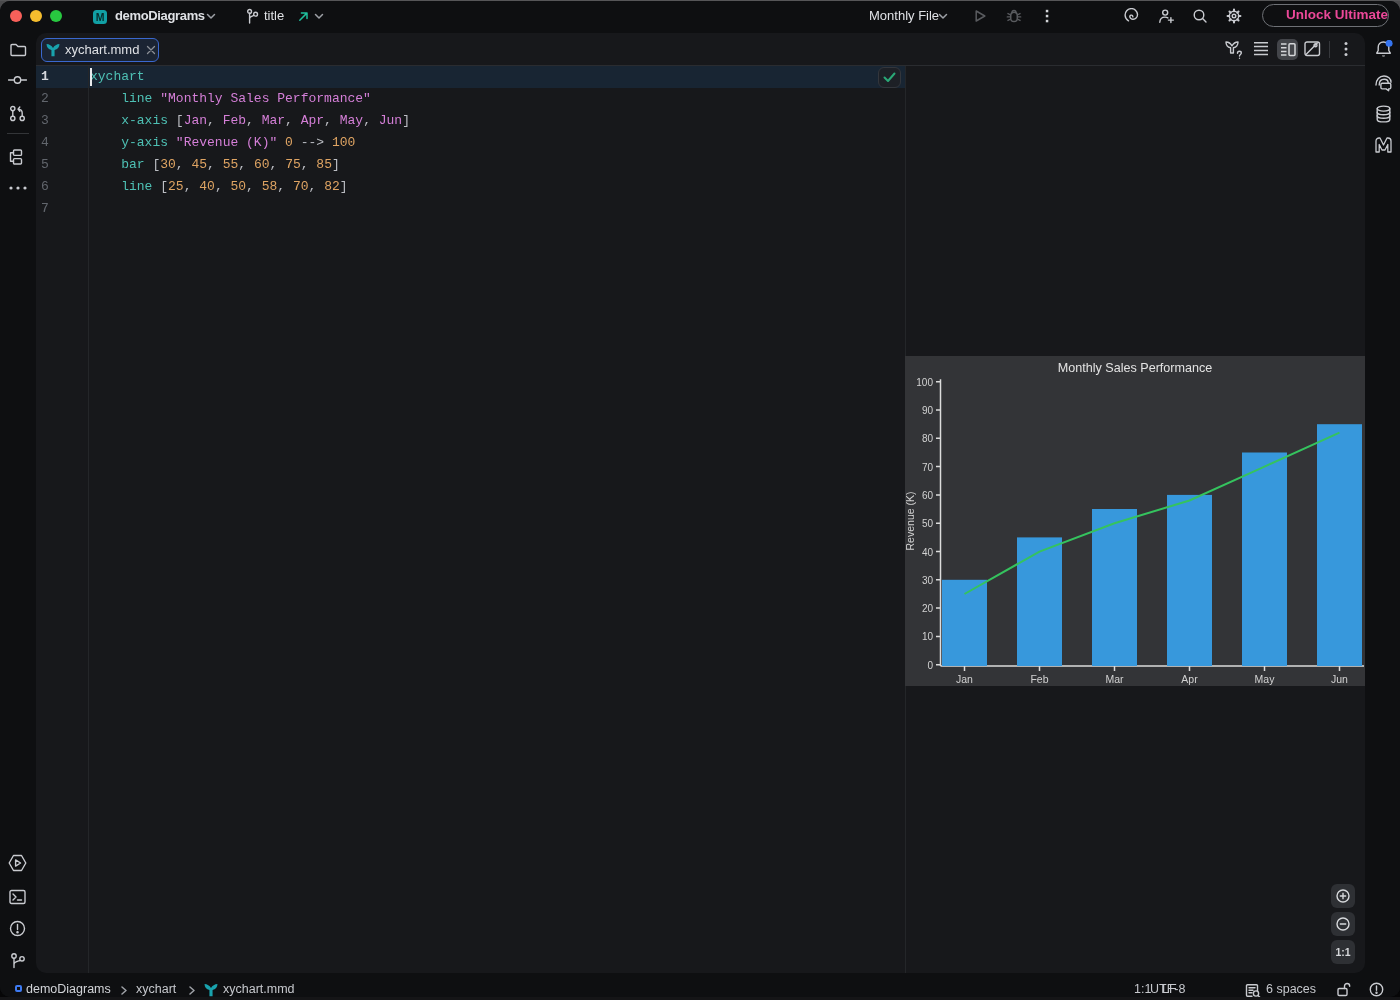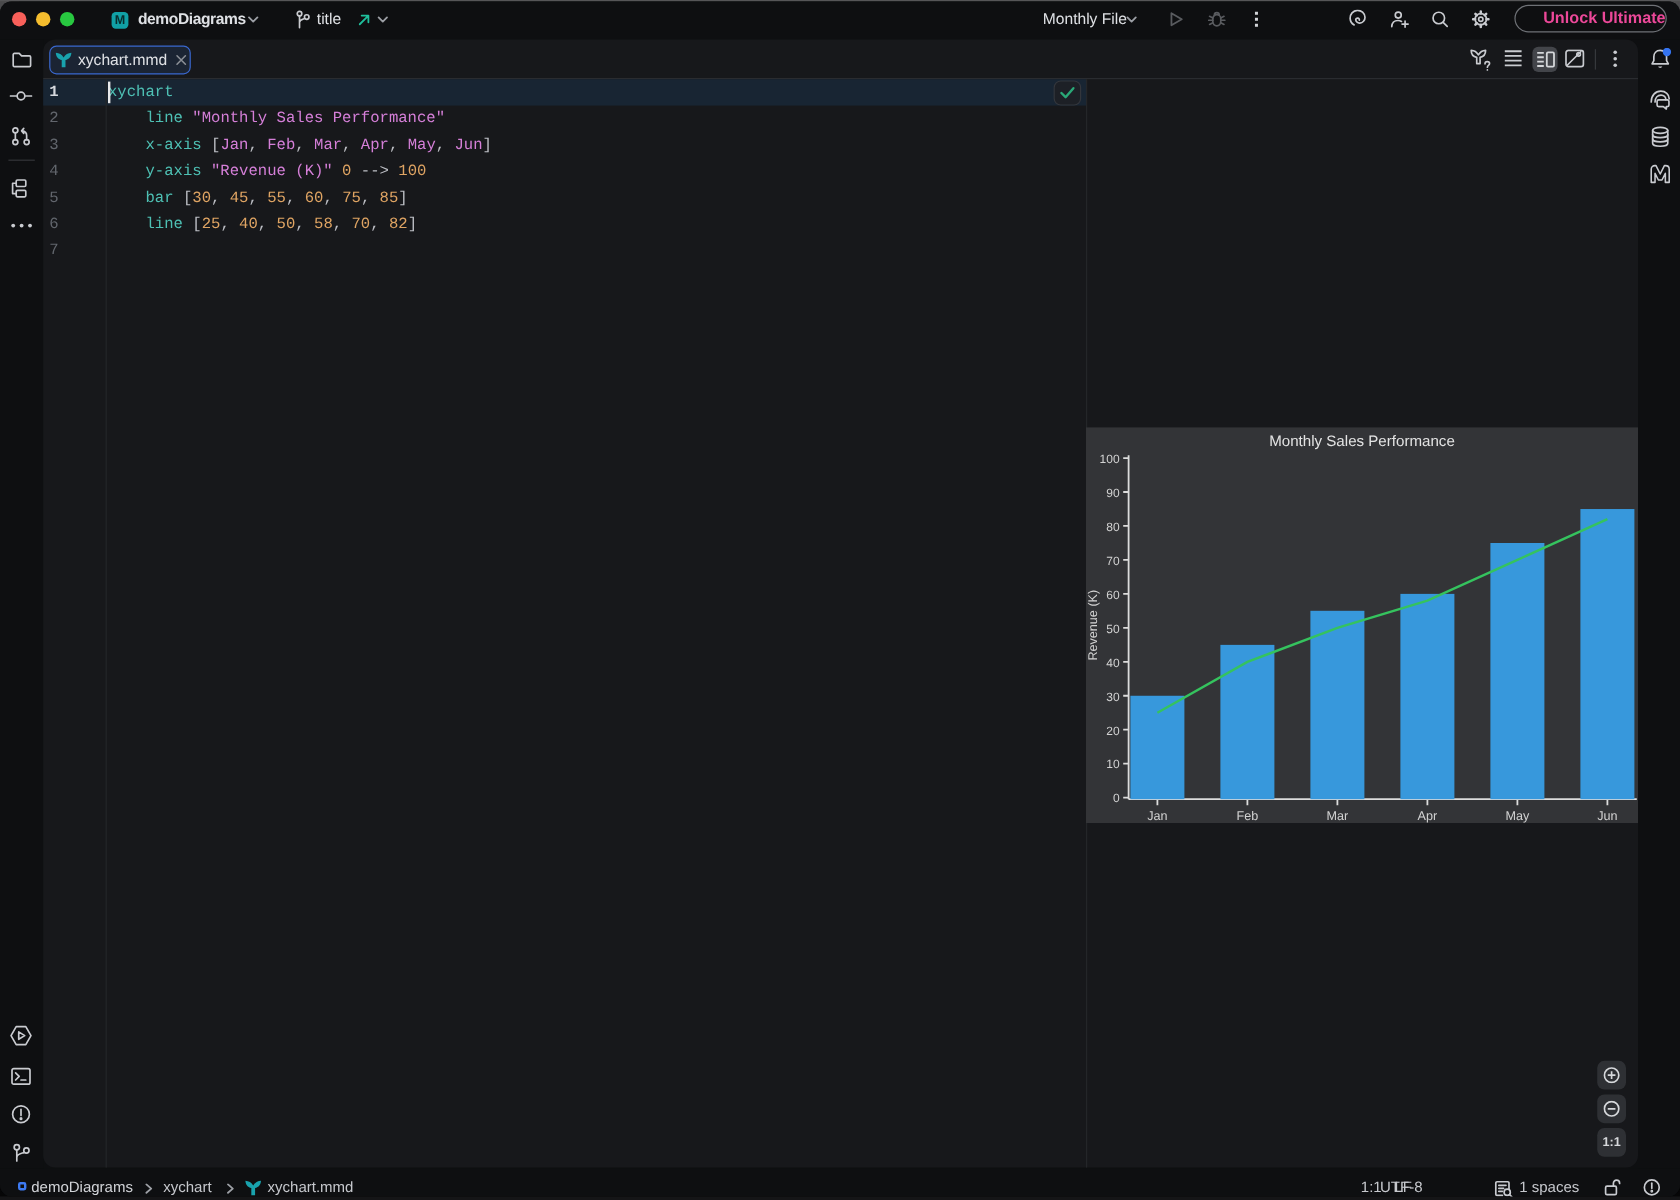--- a/index.html
+++ b/index.html
@@ -364,21 +364,21 @@
     <div class="st" style="left:1162px;">LF</div>
     <div class="st" style="left:1150px;text-align:center;">UTF-8</div>
     <svg class="abs" style="left:1245px; top:8.5px;" width="16" height="15">
           <g class="ic" stroke-width="1.3">
       <path d="M12.5,8 L12.5,2.8 C12.5,2.2 12.1,1.8 11.5,1.8 L2.5,1.8 C1.9,1.8 1.5,2.2 1.5,2.8 L1.5,12.2 C1.5,12.8 1.9,13.2 2.5,13.2 L7,13.2"></path>
       <path d="M4,4.8 h6 M4,7.3 h4 M4,9.8 h3"></path>
       <circle cx="11" cy="10.5" r="2.6"></circle>
             <path d="M13,12.5 L14.8,14.3"></path>
           </g>
         </svg>
-    <div class="st" style="left:1266px;">1 spaces</div>
+    <div class="st" style="left:1266px;">6 spaces</div>
     <svg class="abs" style="left:1336px; top:7.5px;" width="15" height="15">
           <g class="ic" stroke-width="1.3">
       <rect x="2" y="6.5" width="9" height="7" rx="1.2"></rect>
       <path d="M8.5,6.5 L8.5,4.2 C8.5,2.6 9.6,1.5 11.1,1.5 C12.6,1.5 13.7,2.6 13.7,4.2"></path>
           </g>
         </svg>
     <svg class="abs" style="left:1369px; top:7.5px;" width="15" height="15">
           <g class="ic" stroke-width="1.3">
       <circle cx="7.5" cy="7.5" r="6.2"></circle>
             <path d="M7.5,4 L7.5,8.3"></path>

